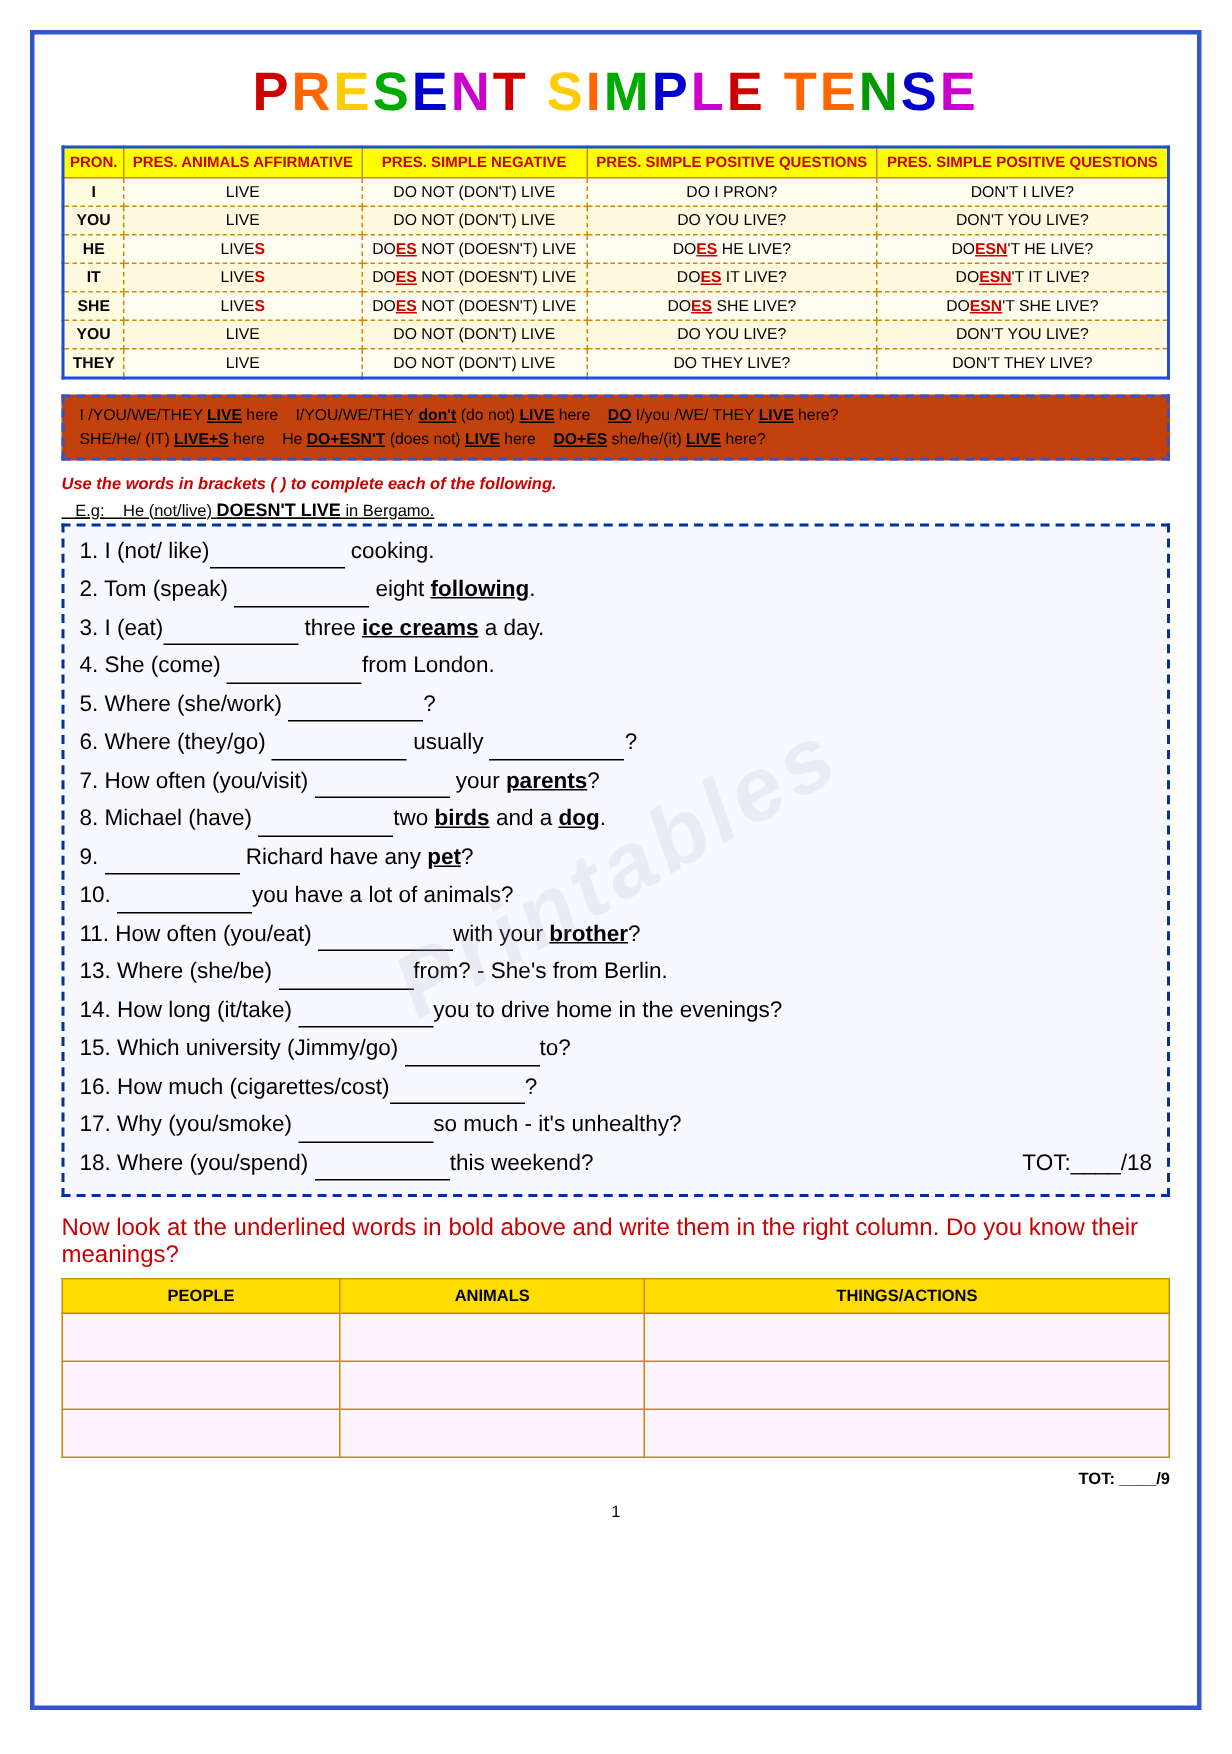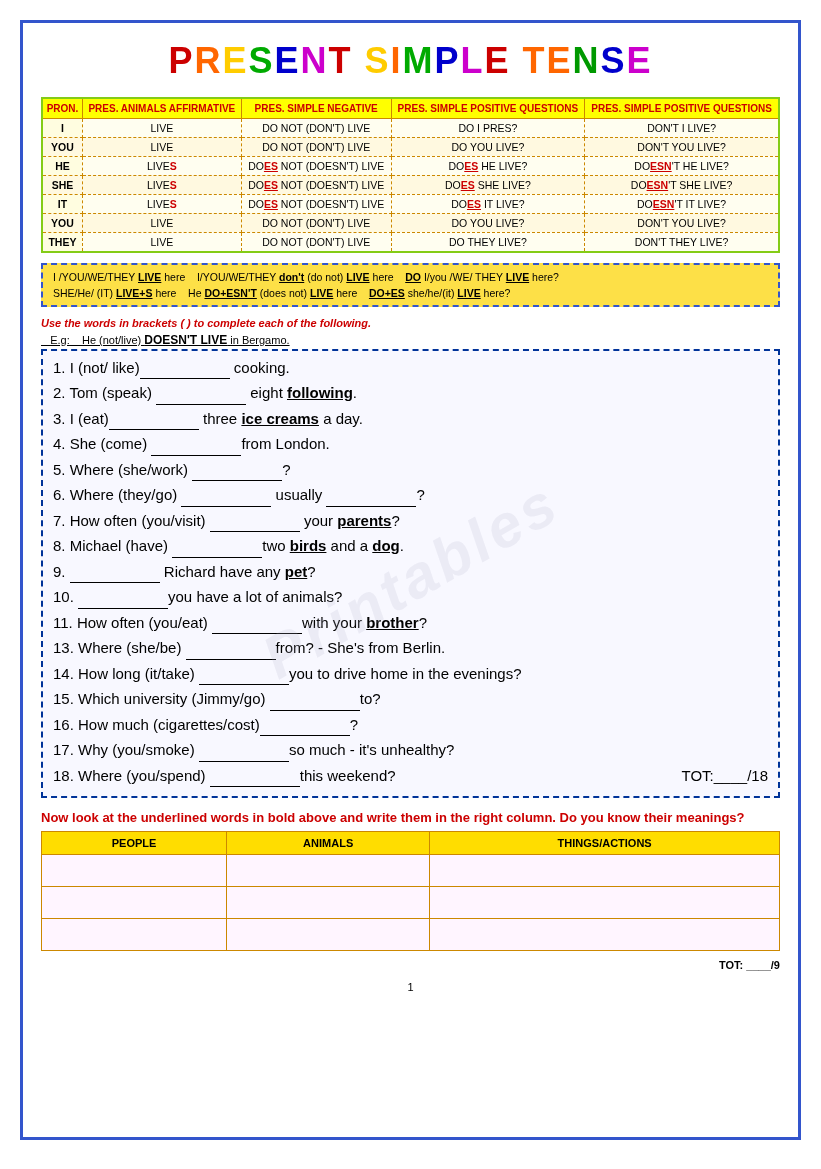--- a/index.html
+++ b/index.html
@@ -37,21 +37,21 @@
     .title span.p8 { color: #ff6600; }
     .title span.p9 { color: #009900; }
     .title span.p10 { color: #0000cc; }
     .title span.p11 { color: #cc00cc; }
 
     
     .grammar-table {
       width: 100%;
       border-collapse: collapse;
       margin-bottom: 10px;
-      border: 2px solid #84cc16;
+      border: 2px solid #1d4ed8;
     }
     .grammar-table th {
       background: #ffff00;
       color: #cc0000;
       font-weight: bold;
       font-size: 10px;
       text-align: center;
       border: 1px solid #cc8800;
       padding: 4px 3px;
     }
@@ -71,21 +71,21 @@
     }
     .bold { font-weight: bold; }
     .underline { text-decoration: underline; }
 
     
     .info-box {
       border: 2px dashed #3355cc;
       padding: 6px 10px;
       margin-bottom: 10px;
       font-size: 10.5px;
-      background: #fde047;
+      background: #c2410c;
     }
     .info-box .row1 { margin-bottom: 4px; }
 
     
     .instructions {
       color: #cc0000;
       font-weight: bold;
       font-size: 11px;
       margin-bottom: 4px;
       font-style: italic;
@@ -118,22 +118,22 @@
       border-bottom: 1px solid #000;
       min-width: 90px;
       height: 14px;
       vertical-align: bottom;
     }
     .bold-underline { font-weight: bold; text-decoration: underline; }
 
     
     .vocab-instructions {
       color: #cc0000;
-      font-weight: bold;
-      font-size: 13px;
+      font-weight: normal;
+      font-size: 16px;
       margin-bottom: 6px;
     }
     .vocab-table {
       width: 100%;
       border-collapse: collapse;
       margin-bottom: 8px;
     }
     .vocab-table th {
       background: #ffdd00;
       color: #000;
@@ -197,50 +197,50 @@
         <th>PRES. SIMPLE NEGATIVE</th>
         <th>PRES. SIMPLE POSITIVE QUESTIONS</th>
         <th>PRES. SIMPLE POSITIVE QUESTIONS</th>
       </tr>
     </thead>
     <tbody id="grammar-tbody">
     <tr>
           <td>I</td>
           <td>LIVE</td>
           <td>DO NOT (DON'T) LIVE</td>
-          <td>DO I PRES?</td>
+          <td>DO I PRON?</td>
           <td>DON'T I LIVE?</td>
         </tr>
         <tr>
           <td>YOU</td>
           <td>LIVE</td>
           <td>DO NOT (DON'T) LIVE</td>
           <td>DO YOU LIVE?</td>
           <td>DON'T YOU LIVE?</td>
         </tr>
         <tr>
           <td>HE</td>
           <td>LIVE<span class="bold" style="color:#cc0000;">S</span></td>
           <td>DO<span class="bold underline" style="color:#cc0000;">ES</span> NOT (DOESN'T) LIVE</td>
           <td>DO<span class="bold underline" style="color:#cc0000;">ES</span> HE LIVE?</td>
           <td>DO<span class="bold underline" style="color:#cc0000;">ESN</span>'T HE LIVE?</td>
         </tr>
         <tr>
+          <td>IT</td>
+          <td>LIVE<span class="bold" style="color:#cc0000;">S</span></td>
+          <td>DO<span class="bold underline" style="color:#cc0000;">ES</span> NOT (DOESN'T) LIVE</td>
+          <td>DO<span class="bold underline" style="color:#cc0000;">ES</span> IT LIVE?</td>
+          <td>DO<span class="bold underline" style="color:#cc0000;">ESN</span>'T IT LIVE?</td>
+        </tr>
+        <tr>
           <td>SHE</td>
           <td>LIVE<span class="bold" style="color:#cc0000;">S</span></td>
           <td>DO<span class="bold underline" style="color:#cc0000;">ES</span> NOT (DOESN'T) LIVE</td>
           <td>DO<span class="bold underline" style="color:#cc0000;">ES</span> SHE LIVE?</td>
           <td>DO<span class="bold underline" style="color:#cc0000;">ESN</span>'T SHE LIVE?</td>
-        </tr>
-        <tr>
-          <td>IT</td>
-          <td>LIVE<span class="bold" style="color:#cc0000;">S</span></td>
-          <td>DO<span class="bold underline" style="color:#cc0000;">ES</span> NOT (DOESN'T) LIVE</td>
-          <td>DO<span class="bold underline" style="color:#cc0000;">ES</span> IT LIVE?</td>
-          <td>DO<span class="bold underline" style="color:#cc0000;">ESN</span>'T IT LIVE?</td>
         </tr>
         <tr>
           <td>YOU</td>
           <td>LIVE</td>
           <td>DO NOT (DON'T) LIVE</td>
           <td>DO YOU LIVE?</td>
           <td>DON'T YOU LIVE?</td>
         </tr>
         <tr>
           <td>THEY</td>

